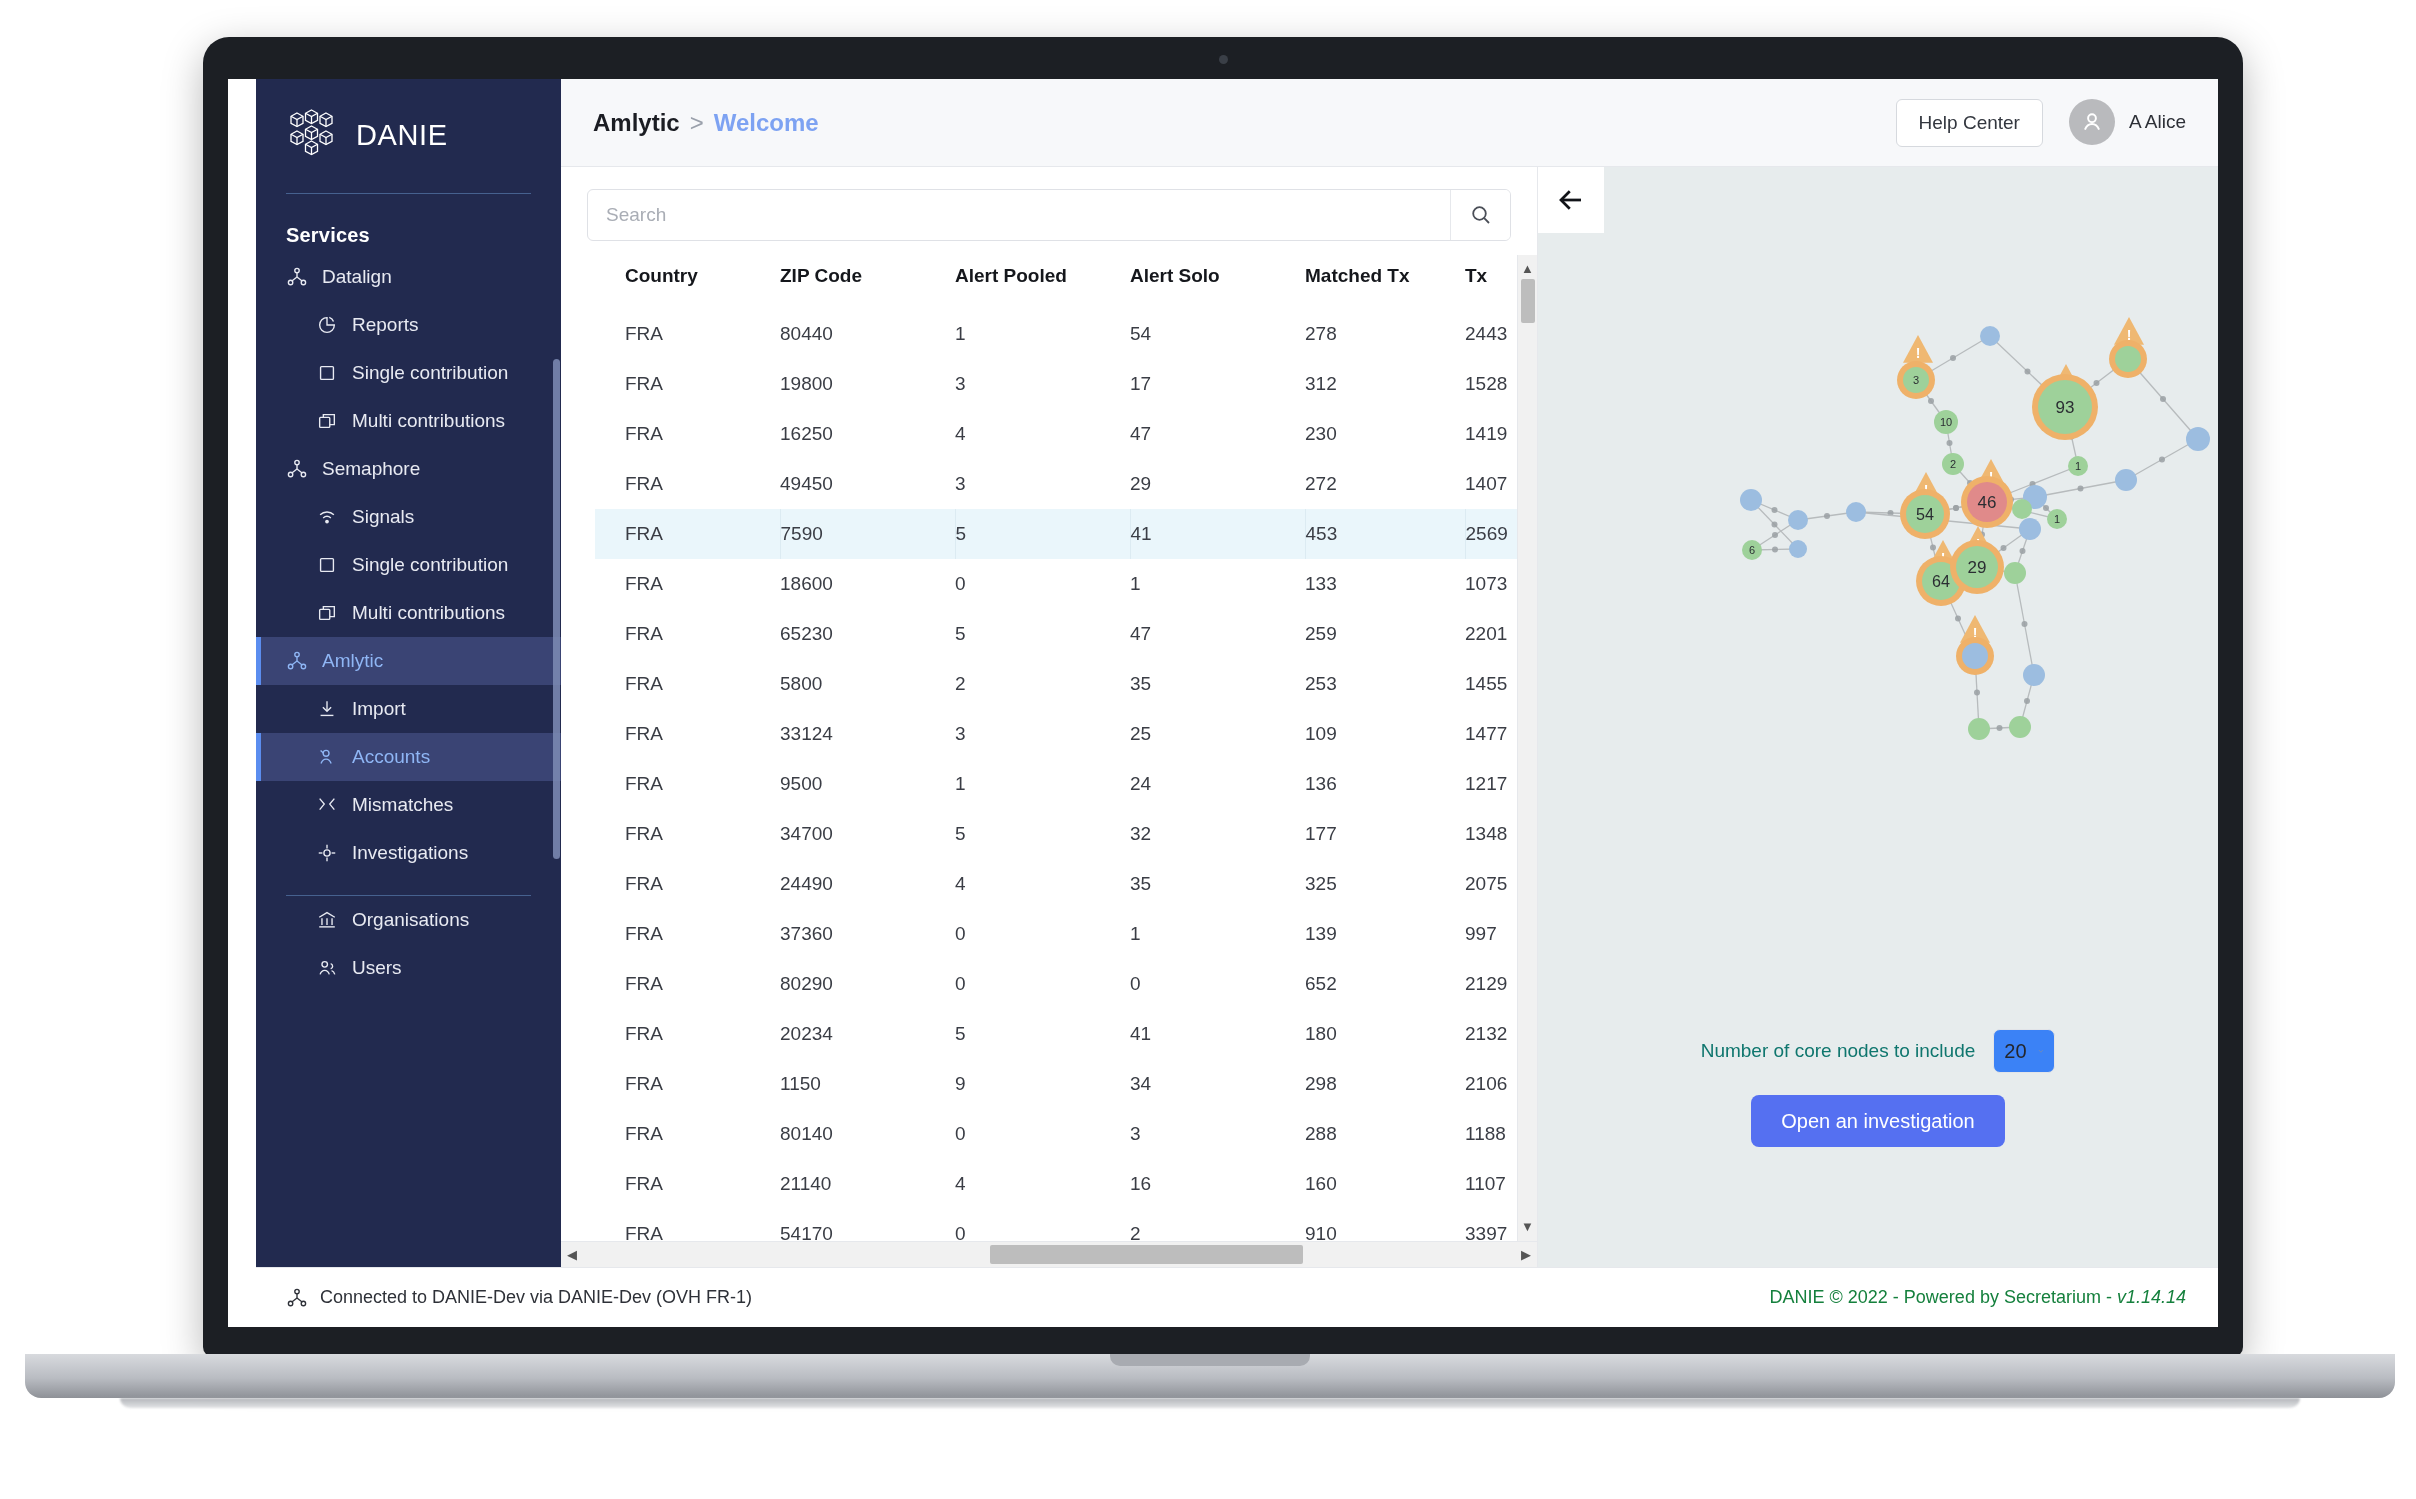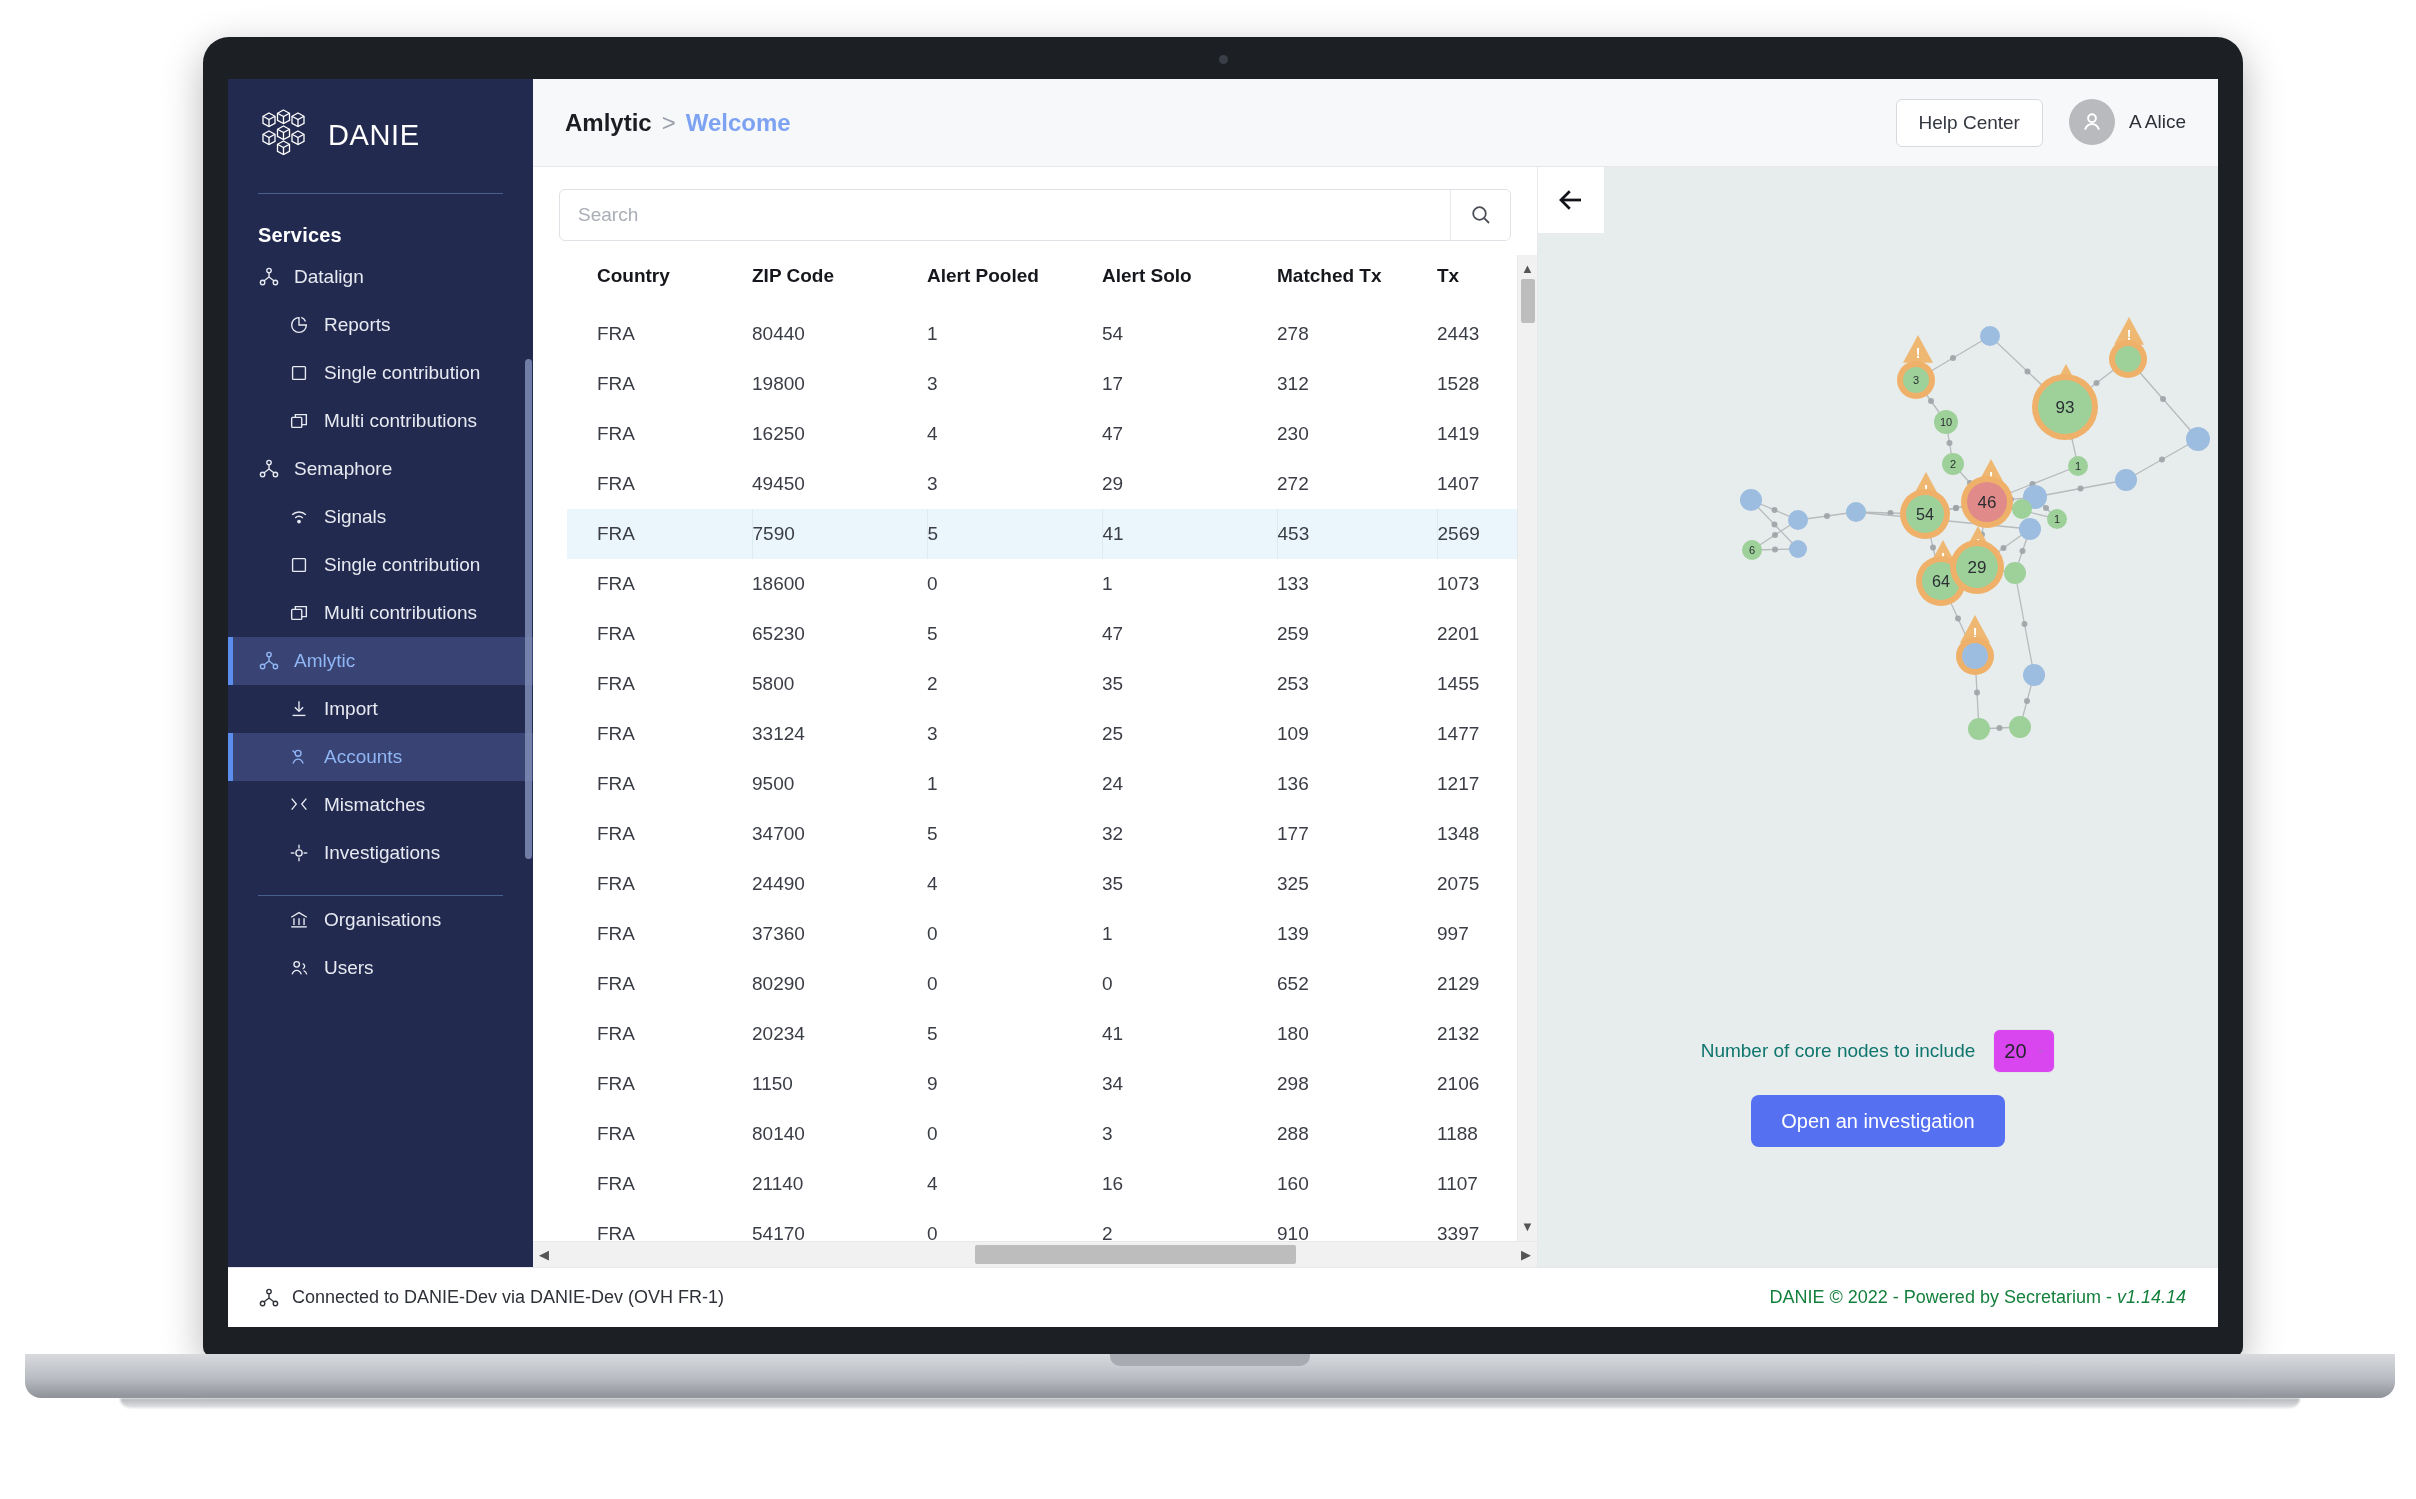--- a/index.html
+++ b/index.html
@@ -57,20 +57,21 @@
     border-radius: 0 0 10px 10px;
     filter: blur(1px);
     opacity: .75;
   }
 
   
   .app {
     position: absolute; inset: 0;
     display: flex; flex-direction: column;
     background: #f7f8fa;
+    margin-left: 28px;
   }
   .app-body { flex: 1; display: flex; min-height: 0; }
 
   
   .sidebar {
     width: 305px; flex: 0 0 305px;
     background: #222a4f;
     display: flex; flex-direction: column;
     position: relative;
     overflow: hidden;
@@ -295,21 +296,21 @@
   .back-btn svg { width: 30px; height: 30px; stroke: #111318; fill: none; stroke-width: 2.2; }
   .graph-canvas { position: absolute; left: 0; top: 0; width: 680px; height: 870px; }
   .graph-controls {
     position: absolute; left: 0; right: 0; bottom: 120px;
     display: flex; flex-direction: column; align-items: center; gap: 22px;
   }
   .core-row { display: flex; align-items: center; gap: 18px; }
   .core-label { font-size: 19px; color: #0f766e; }
   .core-select {
     width: 62px; height: 44px;
-    background: #d946ef;
+    background: #3b82f6;
     border: 1px solid #e2e4e8;
     border-radius: 7px;
     display: flex; align-items: center; justify-content: center;
     gap: 10px;
     padding: 0 10px;
     cursor: pointer;
     text-align: center;
   }
   .core-value { font-size: 20px; color: #24262c; }
   .core-chevron { width: 16px; height: 16px; stroke: #8b8f98; fill: none; stroke-width: 1.8; }

